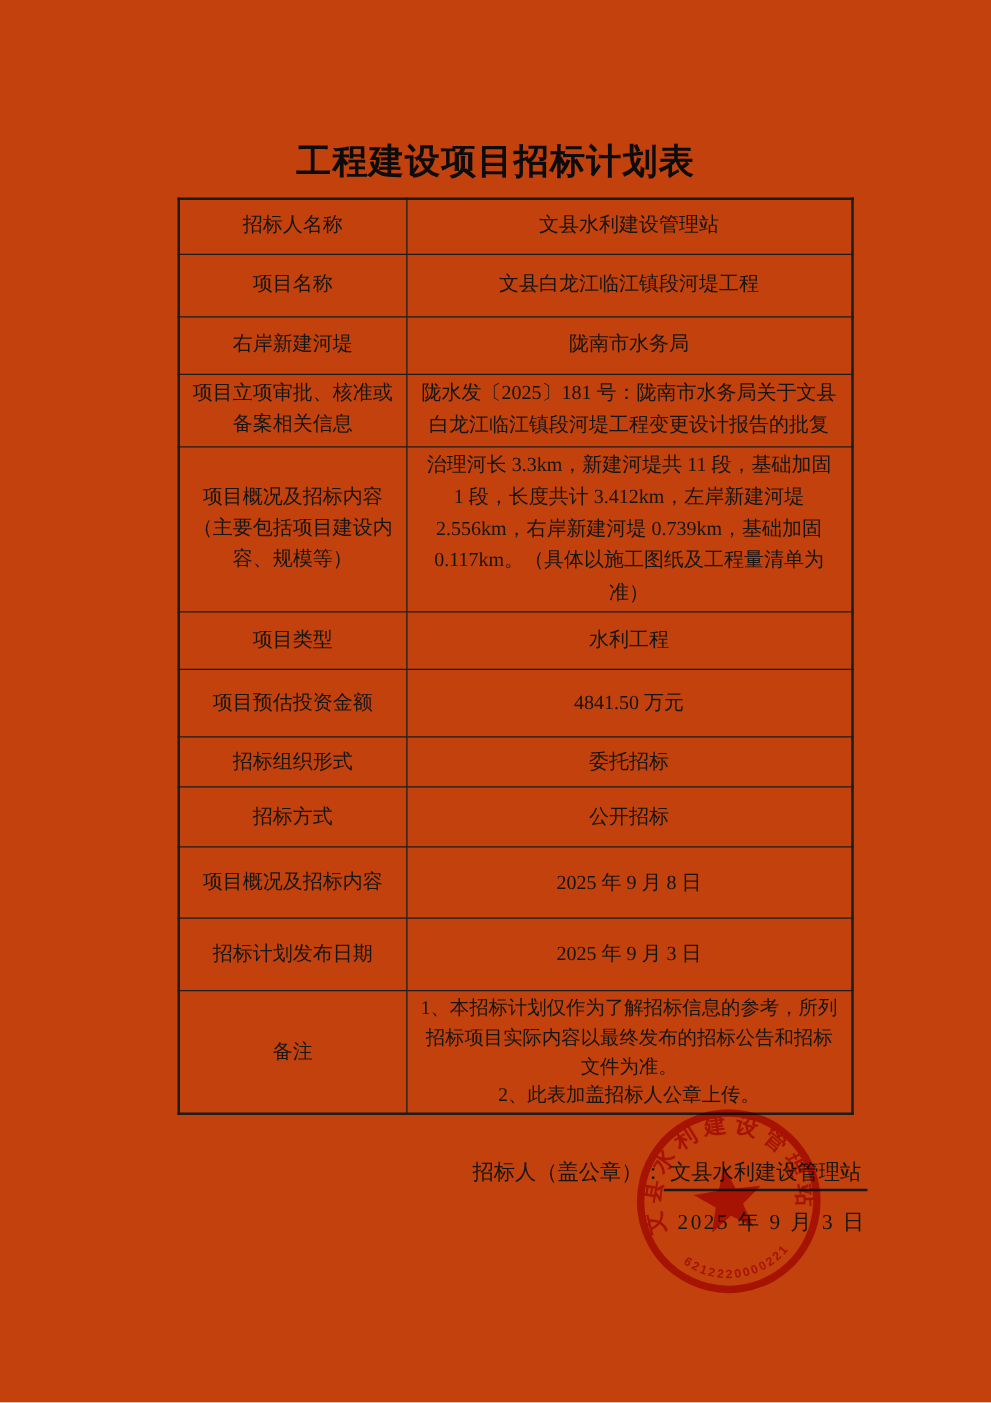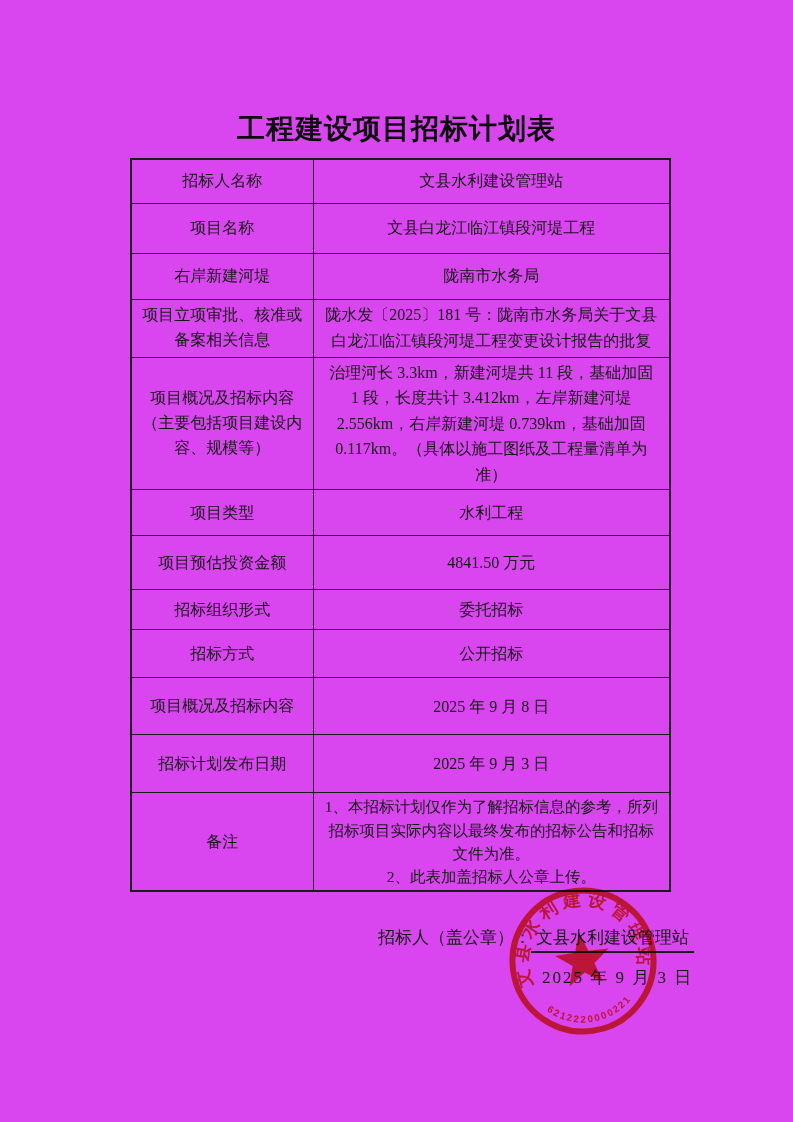--- a/index.html
+++ b/index.html
@@ -6,38 +6,38 @@
     margin: 0;
     padding: 0;
     background: #ffffff;
     font-family: "Liberation Serif", "DejaVu Serif", serif;
     color: #141414;
   }
   .page {
     position: relative;
     width: 793px;
     height: 1122px;
-    background: #d946ef;
+    background: #c2410c;
     overflow: hidden;
   }
   .doc-title {
     position: absolute;
     top: 110px;
     left: 0;
     width: 793px;
     text-align: center;
     font-family: "Liberation Sans", "DejaVu Sans", sans-serif;
     font-weight: 900;
     font-size: 28px;
     letter-spacing: 1px;
     color: #0c0c0c;
   }
   table.tender {
     position: absolute;
-    left: 130px;
+    left: 142px;
     top: 158px;
     width: 539px;
     border-collapse: collapse;
     table-layout: fixed;
     font-size: 16px;
     color: #161616;
   }
   table.tender, table.tender td {
     border: 1.6px solid #1c1c1c;
   }

